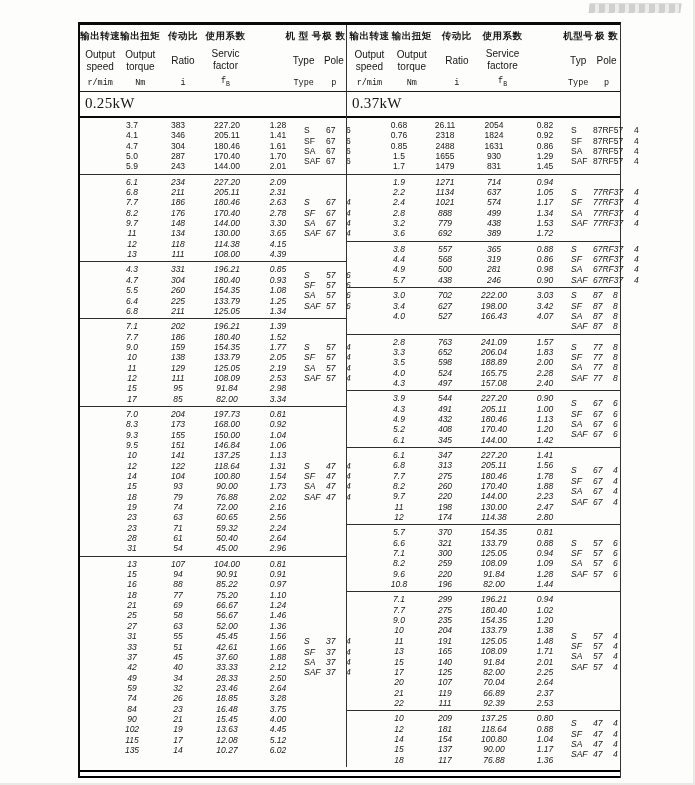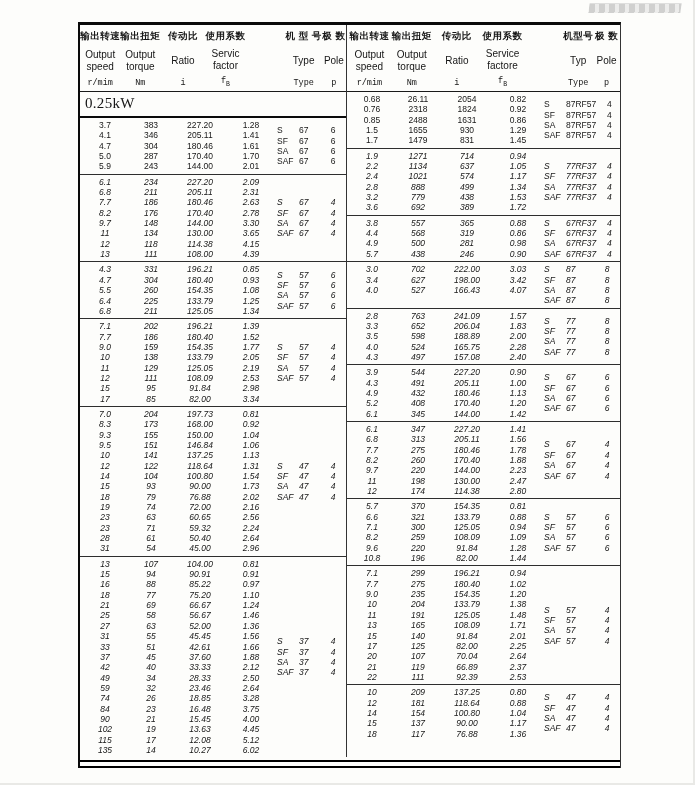--- a/index.html
+++ b/index.html
@@ -19,21 +19,21 @@
   .hc .zh{font-weight:bold;font-size:9.5px;white-space:nowrap;letter-spacing:.5px;}
   .hc .en{font-size:10px;line-height:12px;flex:1;display:flex;align-items:center;justify-content:center;}
   .hc .unit{font-size:8.5px;font-family:Liberation Mono, monospace;}
   .hc .unit sub{font-size:6.5px;}
   .c-speed{width:50px;}.c-torque{width:42px;}.c-ratio{width:56px;}.c-factor{width:46px;}
   .ht{flex:1;margin-left:40px;}.hp{width:30px;align-items:center;}
   .power{font-family:"Liberation Serif",serif;font-size:15px;letter-spacing:.3px;
          padding:3px 0 4px 5px;border-bottom:2px solid #0a0a0a;}
   .group{padding:2px 0;display:flex;}
   .group + .group{border-top:1px solid #2e2e2e;font-style:italic;}
-  .nums{width:194px;}
+  .nums{width:194px;padding-left:27px;}
   .nrow{display:flex;}
   .nrow span{display:block;text-align:center;font-size:8.5px;line-height:10.35px;white-space:nowrap;}
   .tblock{flex:1;display:flex;flex-direction:column;justify-content:center;}
   .trow{display:flex;font-size:8.5px;line-height:10.35px;}
   .t-a{width:22px;text-align:left;padding-left:3px;white-space:nowrap;}
   .t-b{flex:1;text-align:left;white-space:nowrap;}
   .t-p{width:26px;text-align:center;}
   .brule{border-top:2px solid #000;border-bottom:2px solid #000;height:4px;margin-top:3px;}
 </style>
 </head>
@@ -614,20 +614,21 @@
               <div class="zh">机型号</div>
               <div class="en">Typ</div>
               <div class="unit"><span>Type</span></div>
             </div>
             <div class="hc hp">
               <div class="zh">极 数</div>
               <div class="en">Pole</div>
               <div class="unit"><span>p</span></div>
             </div>
           </div>
+          <div class="power">0.37kW</div>
           <div class="group">
             <div class="nums">
               <div class="nrow">
                 <span class="c-speed">0.68</span>
                 <span class="c-torque">26.11</span>
                 <span class="c-ratio">2054</span>
                 <span class="c-factor">0.82</span>
               </div>
               <div class="nrow">
                 <span class="c-speed">0.76</span>

